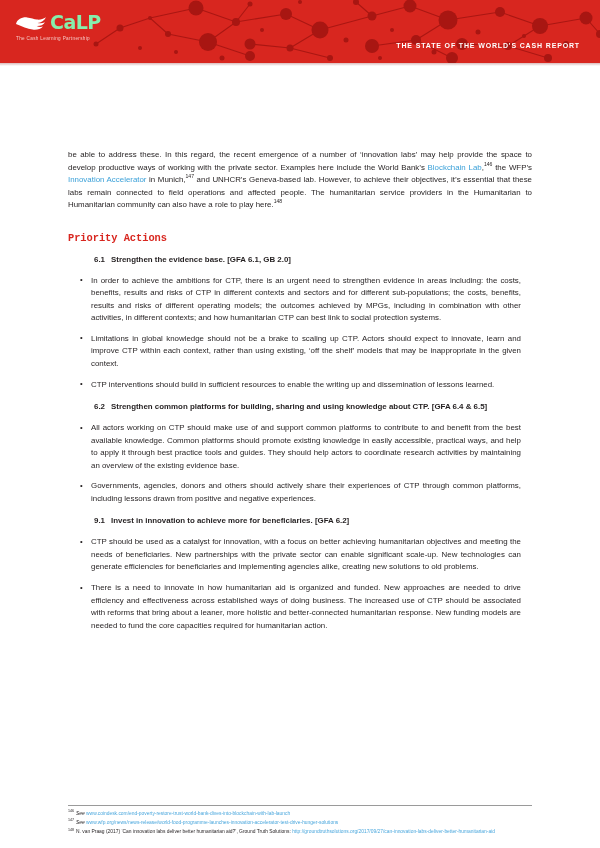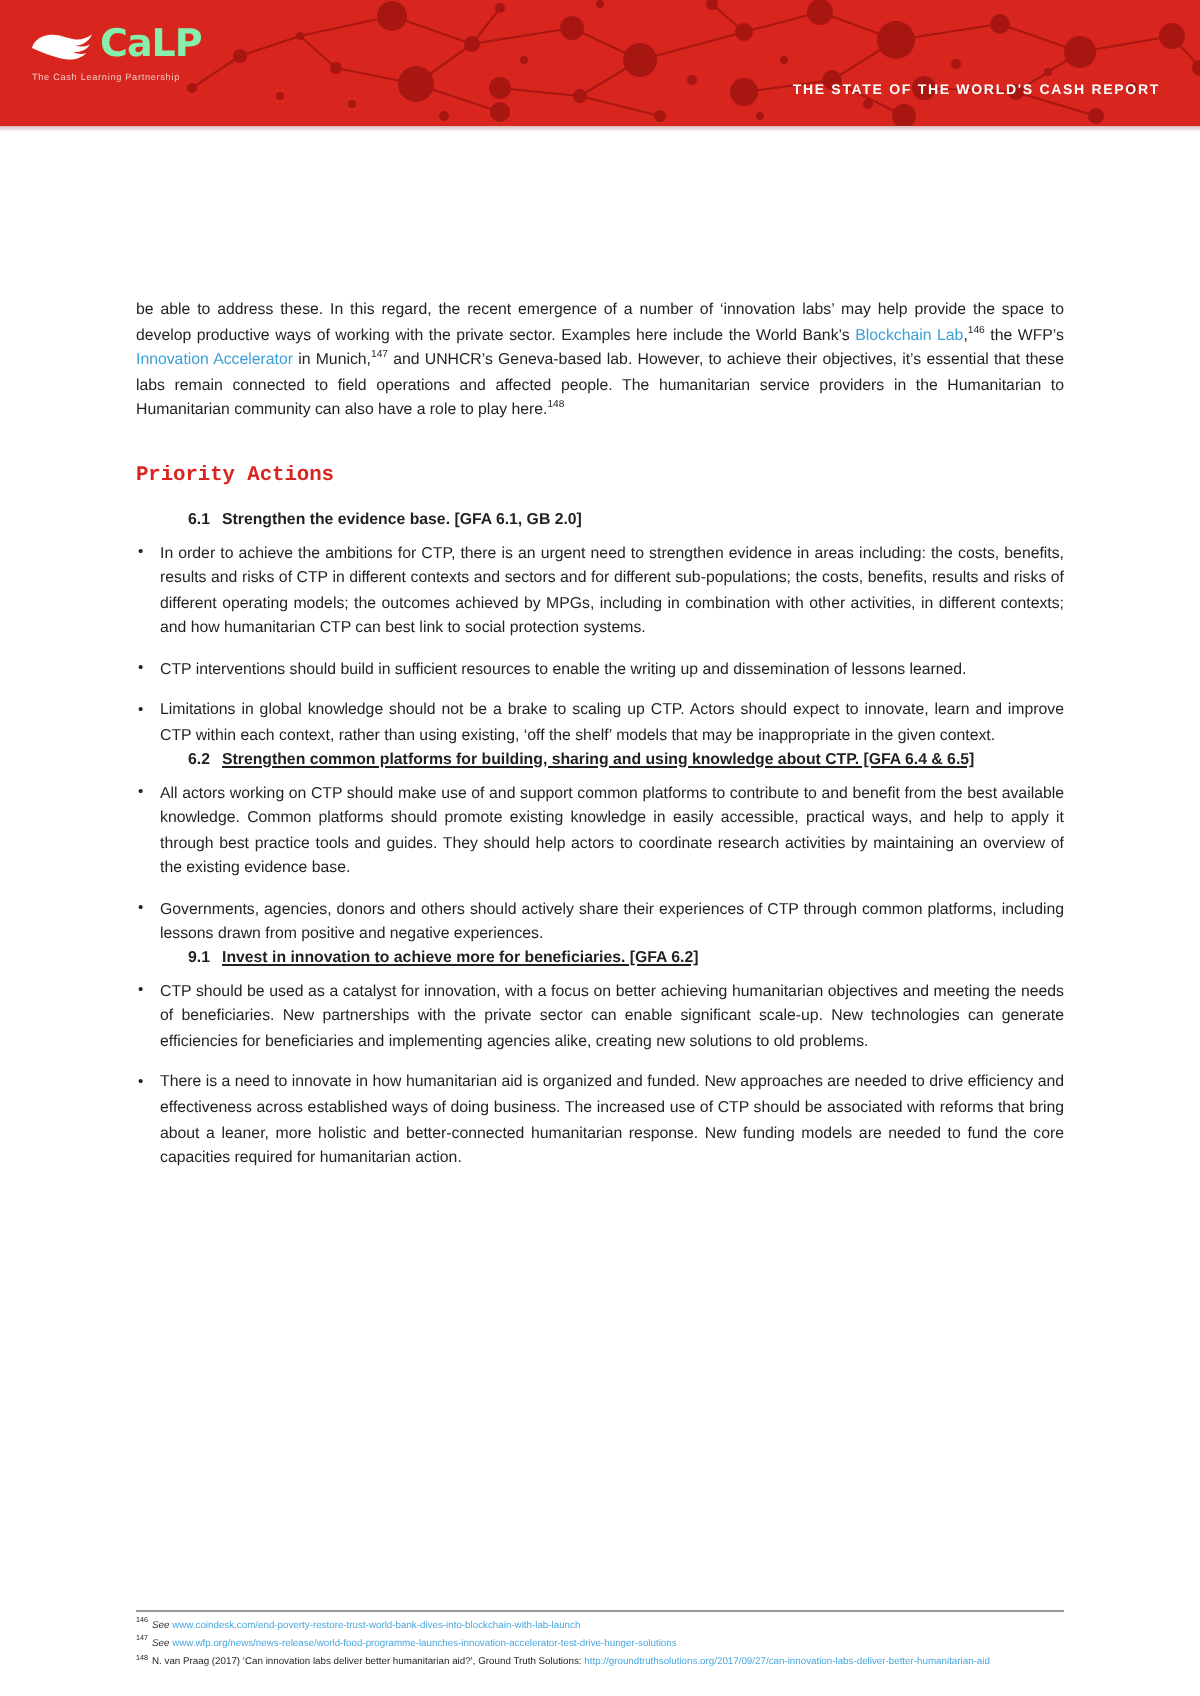--- a/index.html
+++ b/index.html
@@ -134,26 +134,25 @@
     margin: 0 0 7px 0;
     color: #231f20;
     font-family: "Liberation Sans", sans-serif;
   }
   h3.sub .num {
     display: inline-block;
     width: 17px;
     padding-left: 26px;
   }
   h3.spaced {
-    text-decoration: underline;
   }
 
   ul.bullets {
     list-style: none;
-    margin: 0;
+    margin: 11px;
     padding: 0;
   }
   ul.bullets li {
     position: relative;
     padding-left: 12px;
     margin-bottom: 8px;
   }
   ul.bullets li:last-child {
     margin-bottom: 0;
   }
@@ -276,22 +275,22 @@
 
   <div class="content">
 
     <p class="body intro"><span>be able to address these. In this regard, the recent emergence of a number of ‘innovation labs’ may help provide the space to develop productive ways of working with the private sector. Examples here include the World Bank’s </span><a class="lnk" href="#">Blockchain Lab</a>,<sup>146</sup><span> the WFP’s </span><a class="lnk" href="#">Innovation Accelerator</a><span> in Munich,</span><sup>147</sup><span> and UNHCR’s Geneva-based lab. However, to achieve their objectives, it’s essential that these labs remain connected to field operations and affected people. The humanitarian service providers in the Humanitarian to Humanitarian community can also have a role to play here.</span><sup>148</sup></p>
 
     <h2 class="priority">Priority Actions</h2>
 
     <h3 class="sub"><span class="num">6.1</span><span>Strengthen the evidence base. [GFA 6.1, GB 2.0]</span></h3>
     <ul class="bullets">
       <li class="body">In order to achieve the ambitions for CTP, there is an urgent need to strengthen evidence in areas including: the costs, benefits, results and risks of CTP in different contexts and sectors and for different sub-populations; the costs, benefits, results and risks of different operating models; the outcomes achieved by MPGs, including in combination with other activities, in different contexts; and how humanitarian CTP can best link to social protection systems.</li>
+      <li class="body">Limitations in global knowledge should not be a brake to scaling up CTP. Actors should expect to innovate, learn and improve CTP within each context, rather than using existing, ‘off the shelf’ models that may be inappropriate in the given context.</li>
       <li class="body nojust">CTP interventions should build in sufficient resources to enable the writing up and dissemination of lessons learned.</li>
-      <li class="body">Limitations in global knowledge should not be a brake to scaling up CTP. Actors should expect to innovate, learn and improve CTP within each context, rather than using existing, ‘off the shelf’ models that may be inappropriate in the given context.</li>
     </ul>
 
     <h3 class="sub spaced"><span class="num">6.2</span><span>Strengthen common platforms for building, sharing and using knowledge about CTP. [GFA 6.4 &amp; 6.5]</span></h3>
     <ul class="bullets">
       <li class="body">All actors working on CTP should make use of and support common platforms to contribute to and benefit from the best available knowledge. Common platforms should promote existing knowledge in easily accessible, practical ways, and help to apply it through best practice tools and guides. They should help actors to coordinate research activities by maintaining an overview of the existing evidence base.</li>
       <li class="body">Governments, agencies, donors and others should actively share their experiences of CTP through common platforms, including lessons drawn from positive and negative experiences.</li>
     </ul>
 
     <h3 class="sub spaced"><span class="num">9.1</span><span>Invest in innovation to achieve more for beneficiaries. [GFA 6.2]</span></h3>
     <ul class="bullets">

